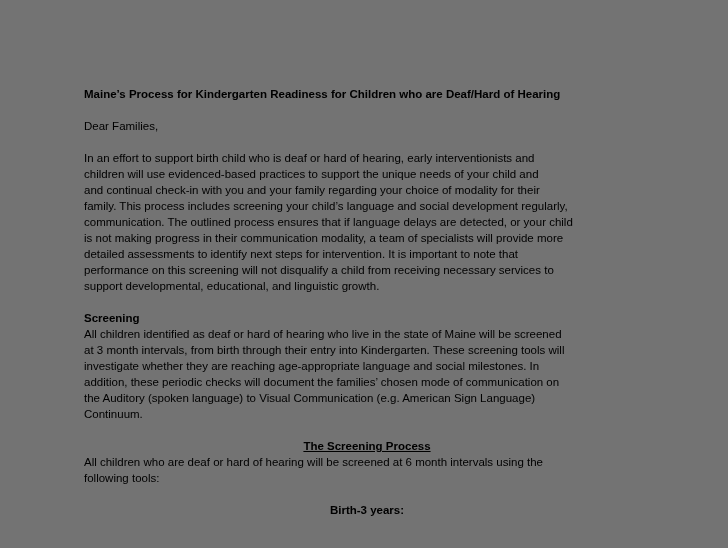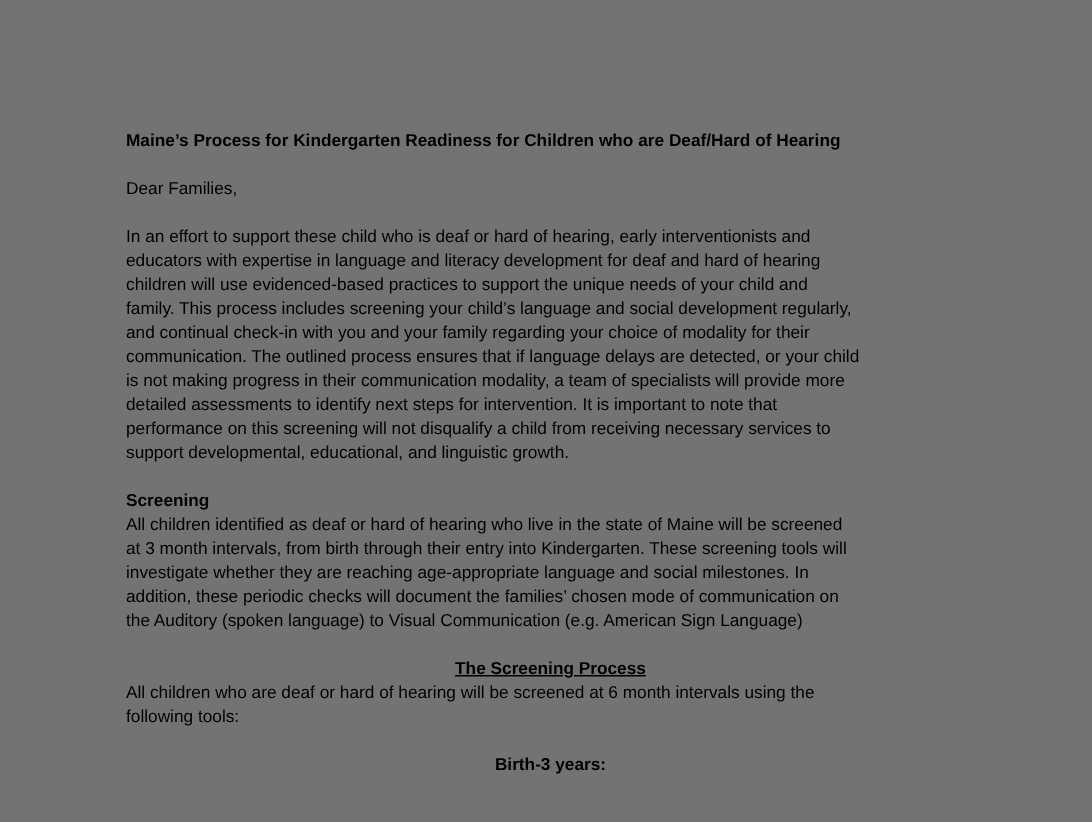--- a/index.html
+++ b/index.html
@@ -41,38 +41,38 @@
 
 <div class="viewport">
   <div class="doc-content">
 
     <h1 class="line bold">Maine’s Process for Kindergarten Readiness for Children who are Deaf/Hard of Hearing</h1>
     <div class="line spacer"></div>
 
     <div class="line">Dear Families,</div>
     <div class="line spacer"></div>
 
-    <div class="line">In an effort to support these child who is deaf or hard of hearing, early interventionists and</div>
-    <div class="line">educators with expertise in language and literacy development for deaf and hard of hearing</div>
+    <div class="line">In an effort to support birth child who is deaf or hard of hearing, early interventionists and</div>
     <div class="line">children will use evidenced-based practices to support the unique needs of your child and</div>
+    <div class="line">and continual check-in with you and your family regarding your choice of modality for their</div>
     <div class="line">family. This process includes screening your child’s language and social development regularly,</div>
-    <div class="line">and continual check-in with you and your family regarding your choice of modality for their</div>
     <div class="line">communication. The outlined process ensures that if language delays are detected, or your child</div>
     <div class="line">is not making progress in their communication modality, a team of specialists will provide more</div>
     <div class="line">detailed assessments to identify next steps for intervention. It is important to note that</div>
     <div class="line">performance on this screening will not disqualify a child from receiving necessary services to</div>
     <div class="line">support developmental, educational, and linguistic growth.</div>
     <div class="line spacer"></div>
 
     <h2 class="line bold">Screening</h2>
     <div class="line">All children identified as deaf or hard of hearing who live in the state of Maine will be screened</div>
     <div class="line">at 3 month intervals, from birth through their entry into Kindergarten. These screening tools will</div>
     <div class="line">investigate whether they are reaching age-appropriate language and social milestones. In</div>
     <div class="line">addition, these periodic checks will document the families’ chosen mode of communication on</div>
     <div class="line">the Auditory (spoken language) to Visual Communication (e.g. American Sign Language)</div>
+    <div class="line">Continuum.</div>
     <div class="line spacer"></div>
 
     <h2 class="line bold underline">The Screening Process</h2>
     <div class="line">All children who are deaf or hard of hearing will be screened at 6 month intervals using the</div>
     <div class="line">following tools:</div>
     <div class="line spacer"></div>
 
     <h3 class="line bold center">Birth-3 years:</h3>
 
   </div>

